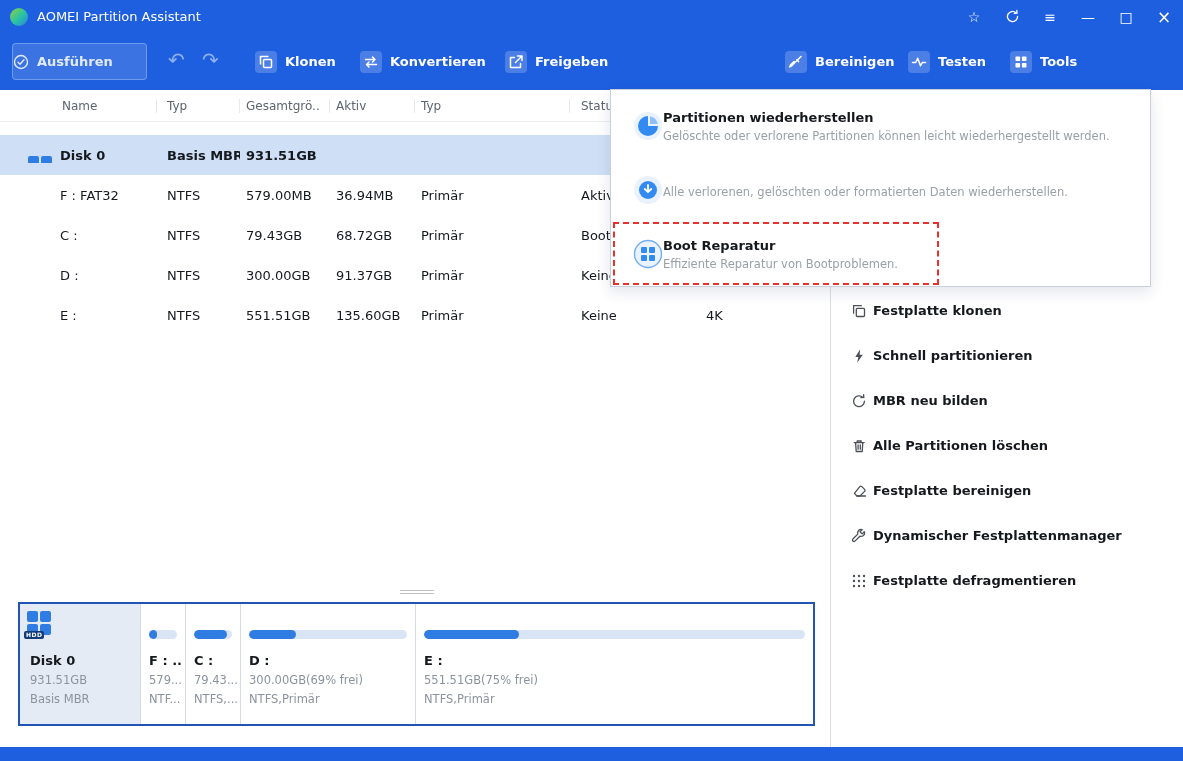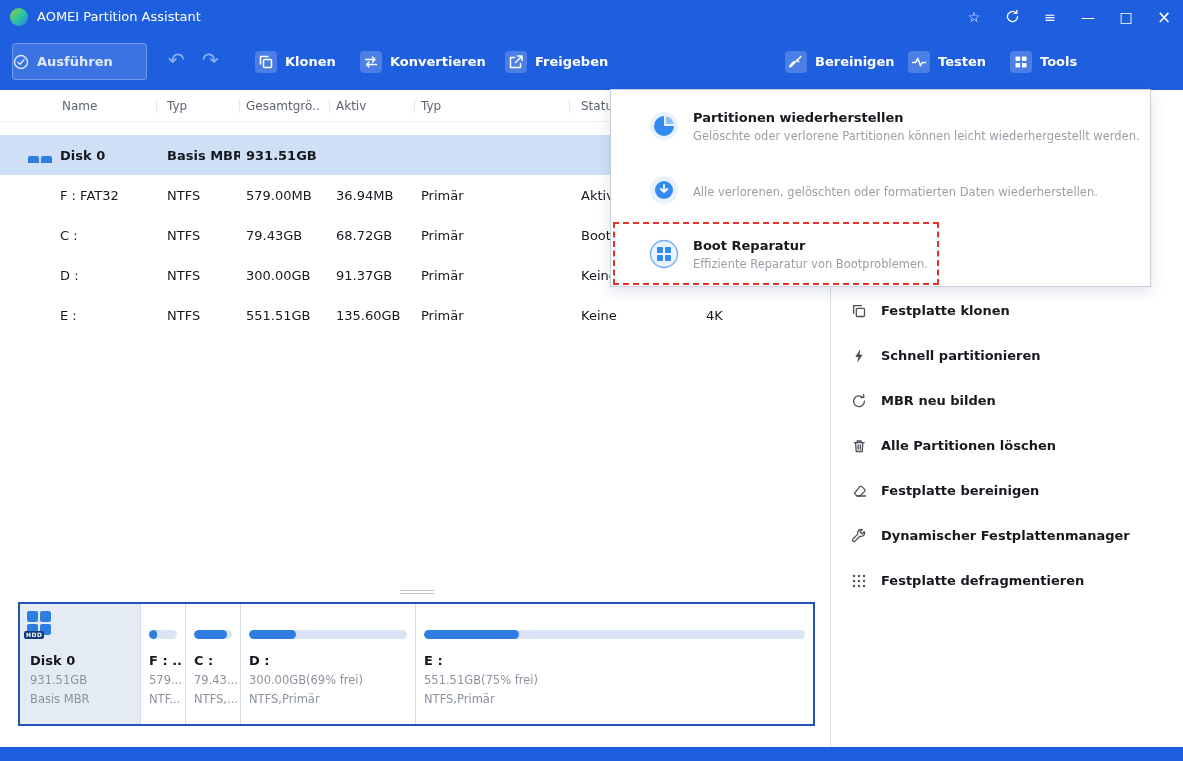--- a/index.html
+++ b/index.html
@@ -50,31 +50,31 @@
   .td.c-status{padding-left:11px;}
   
   .hddico{position:absolute;left:28px;top:8px;width:26px;height:24px;display:grid;
           grid-template-columns:11px 11px;grid-template-rows:11px 11px;gap:2px;}
   .hddico .sq{background:var(--bar-fill);border-radius:2px;}
   .hddico .bdg{position:absolute;left:-3px;bottom:-4px;background:#123c77;color:#fff;font-size:6px;
                font-style:normal;font-weight:700;padding:1px 2px;border-radius:2px;letter-spacing:.5px;line-height:1;}
   
   .dropdown{position:absolute;left:610px;top:89px;width:541px;height:198px;background:#fff;
             border:1px solid #c8cfd8;box-shadow:0 5px 14px rgba(20,40,90,.12);z-index:40;}
-  .dd-item{position:absolute;left:16px;width:100%;height:60px;display:flex;align-items:center;gap:14px;padding-left:22px;}
+  .dd-item{position:absolute;left:0;width:100%;height:60px;display:flex;align-items:center;padding-left:22px;}
   .dd-icon{width:30px;height:30px;flex:none;}
   .dd-title{font-weight:700;font-size:13px;color:#15181d;white-space:nowrap;}
   .dd-desc{font-size:11.5px;color:#9aa0a8;margin-top:4px;white-space:nowrap;}
   .dd-hl{position:absolute;left:2px;top:132px;width:326px;height:63px;border:2px dashed var(--red);
          pointer-events:none;z-index:2;}
   
   .side-panel{position:absolute;left:830px;top:90px;width:353px;height:657px;background:#fff;
               border-left:1px solid #dadee4;z-index:10;}
   .menu{position:absolute;left:0;top:198px;width:100%;}
-  .menu-item{height:45px;display:flex;align-items:center;padding-left:20px;gap:14px;font-weight:600;
+  .menu-item{height:45px;display:flex;align-items:center;padding-left:20px;gap:6px;font-weight:600;
              font-size:13px;color:#15181d;white-space:nowrap;}
   .mico{width:16px;height:16px;flex:none;}
   
   .splitter{position:absolute;left:400px;top:590px;width:34px;height:4px;
             border-top:1px solid #bfc3c9;border-bottom:1px solid #bfc3c9;z-index:5;}
   .disk-map{position:absolute;left:18px;top:602px;width:797px;height:124px;border:2px solid var(--disk-border);
             background:#fff;display:flex;z-index:5;}
   .dm-block{position:relative;height:100%;}
   .dm-disk{width:120px;flex:none;background:#e4ebf4;}
   .dm-disk .hddico{left:7px;top:7px;}

